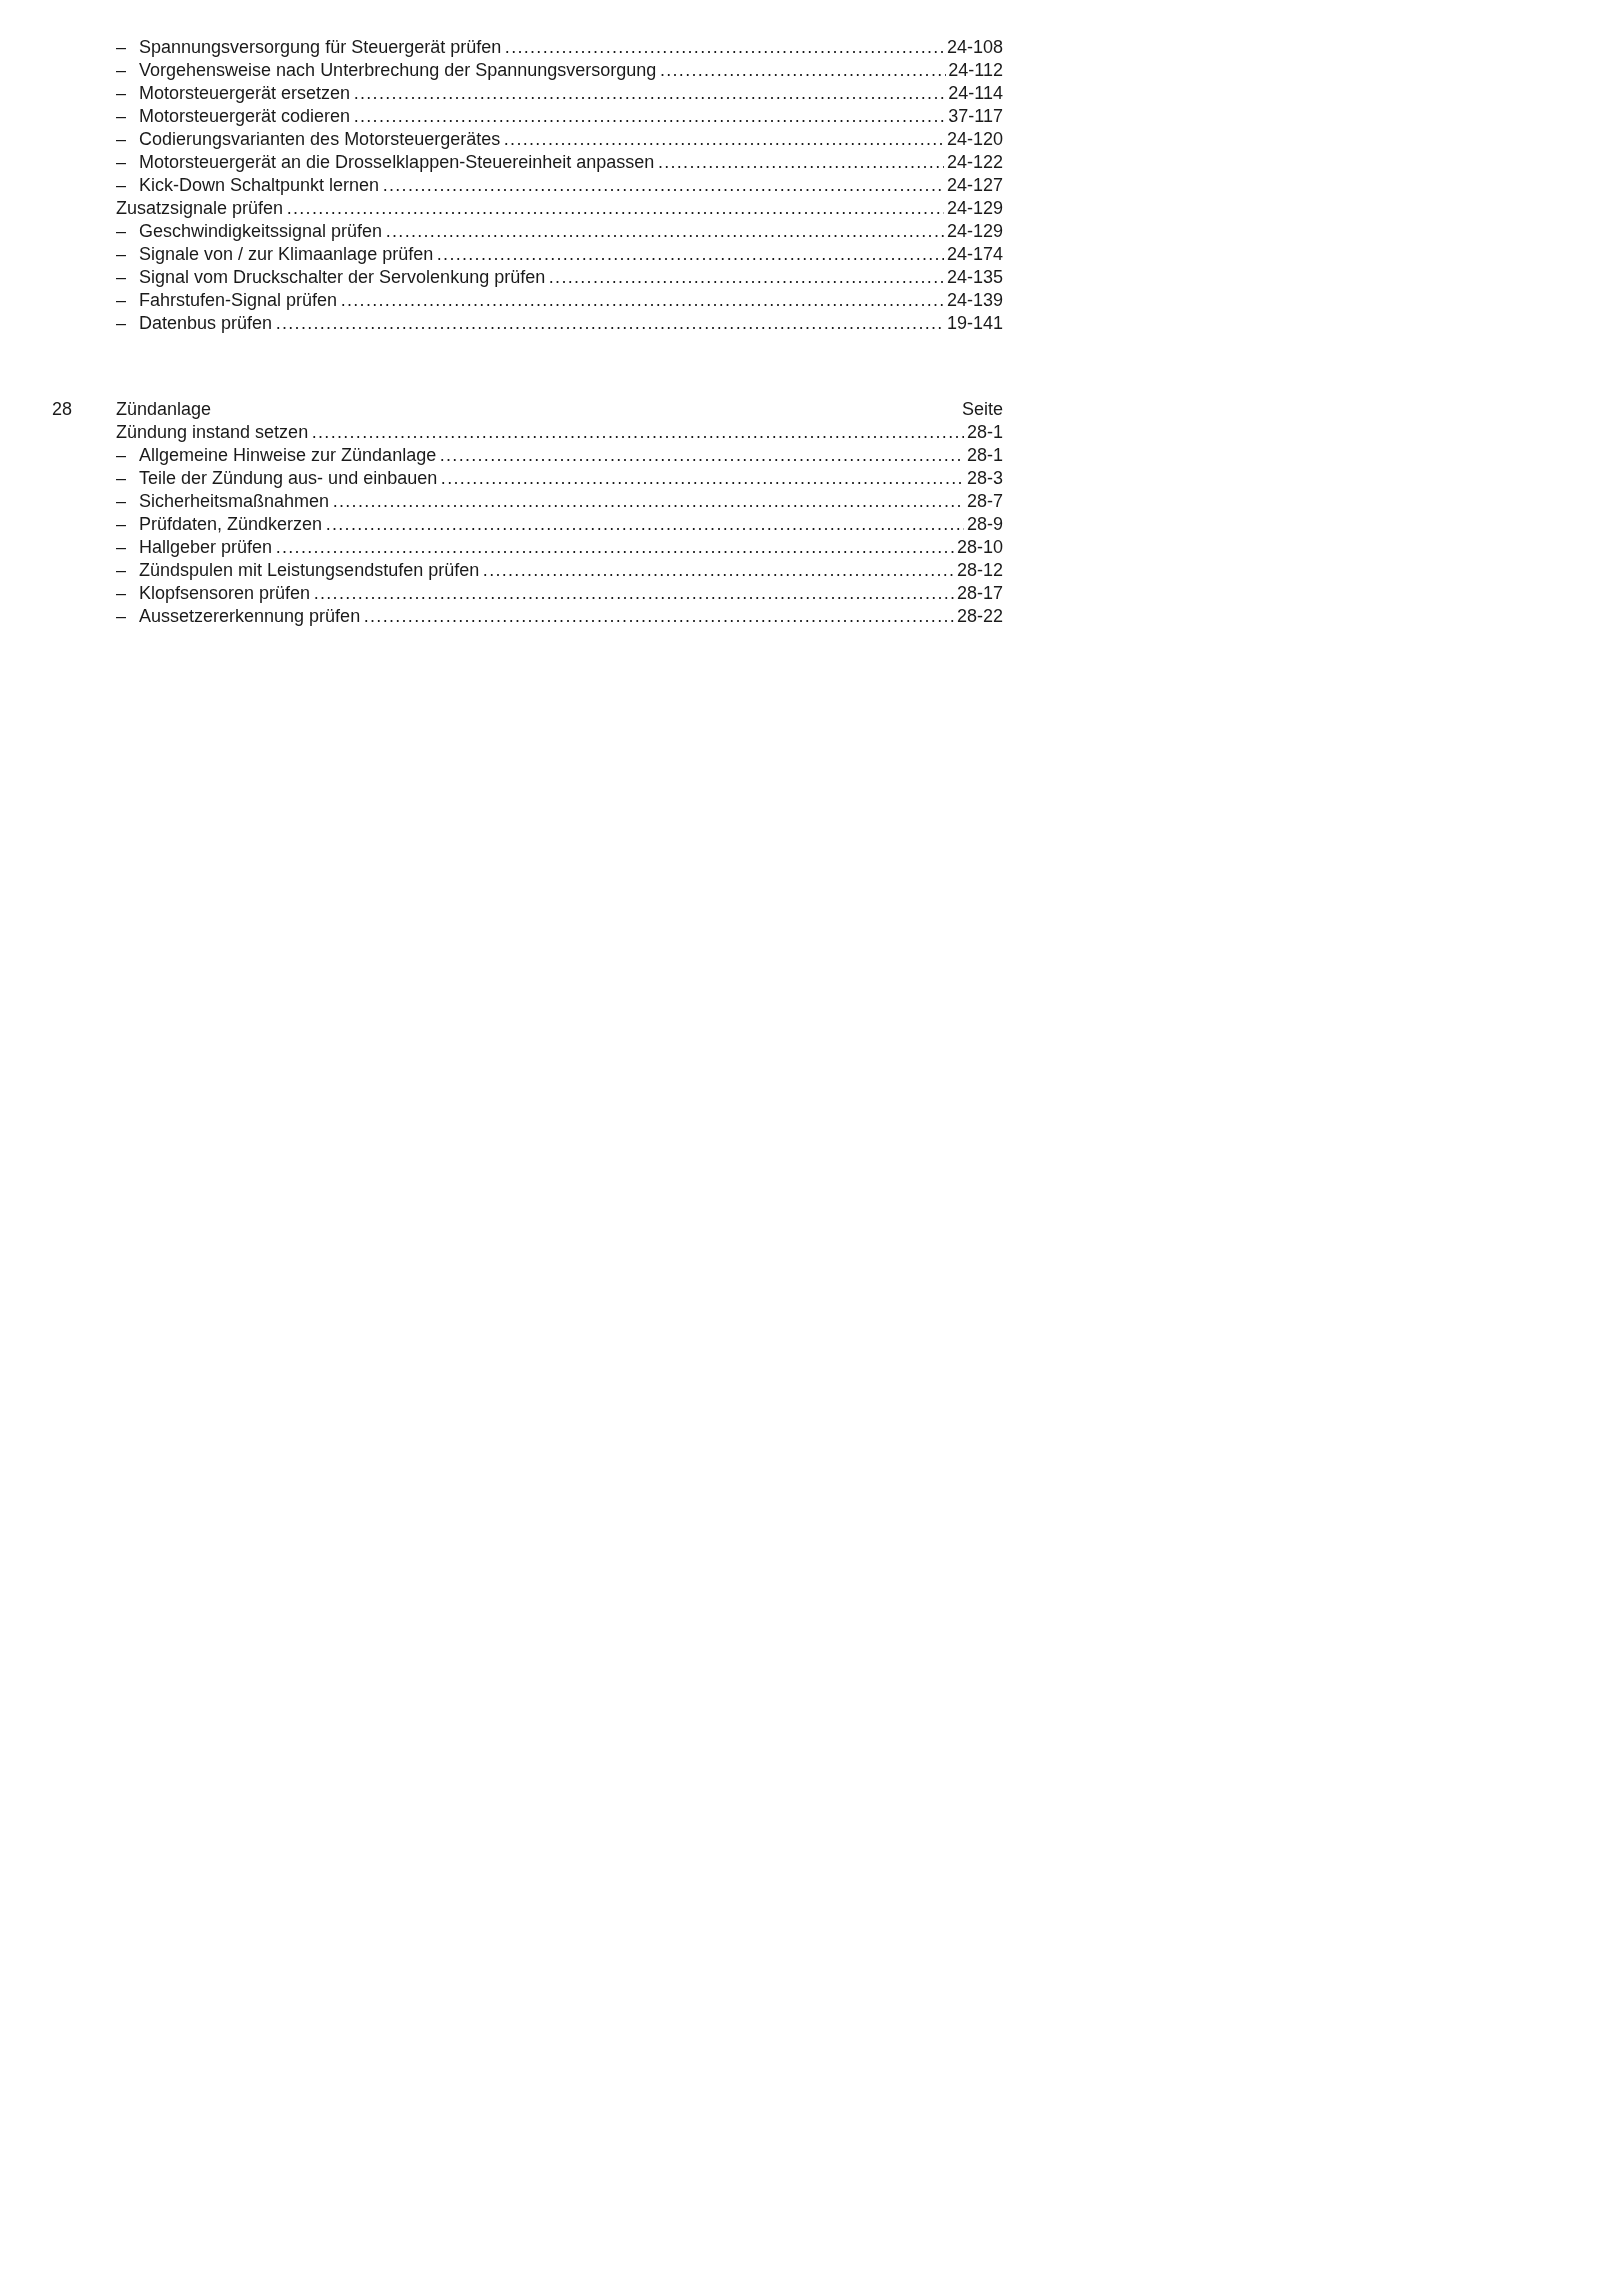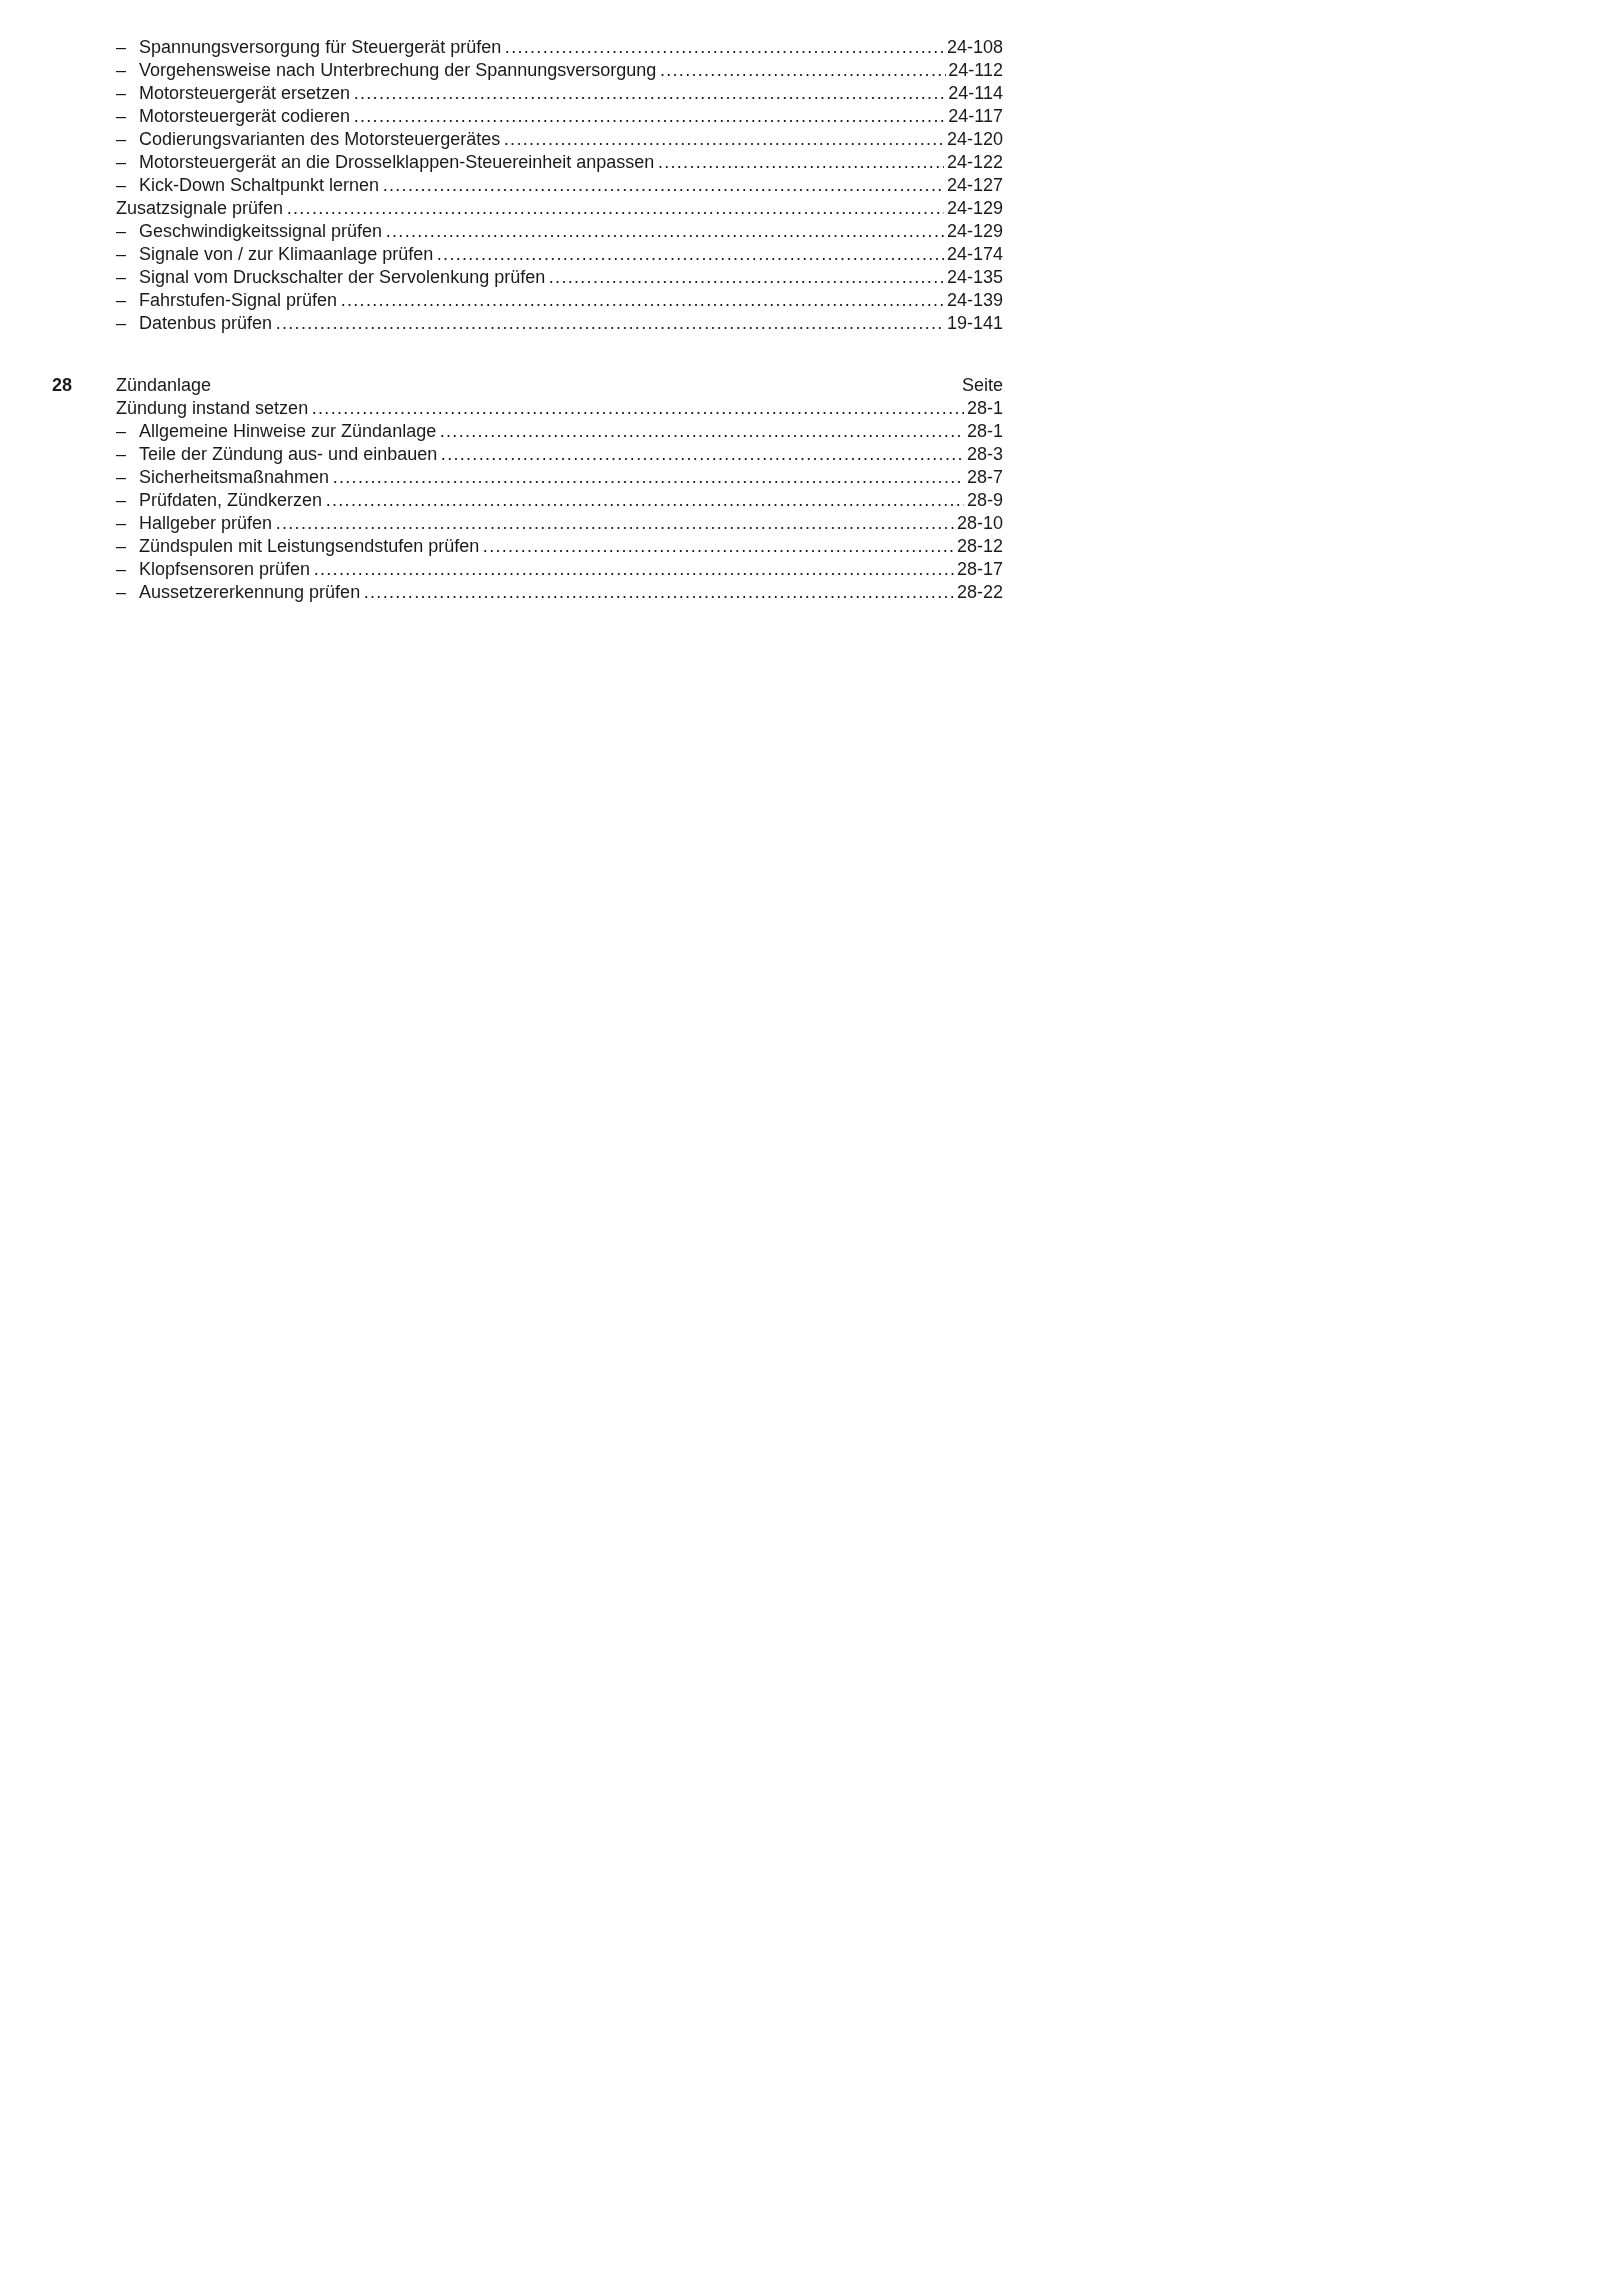--- a/index.html
+++ b/index.html
@@ -22,21 +22,22 @@
     width: 951px; 
   }
   .row {
     display: flex;
     align-items: baseline;
     white-space: nowrap;
   }
   .entry { padding-left: 64px; } 
   .chapnum {
     flex: 0 0 64px;
-    font-weight: 700;
+    font-weight: 400;
+    margin-top: 24px;
   }
   .dash { flex: 0 0 23px; }
   .text { flex: 0 0 auto; white-space: pre; }
   .leader {
     flex: 1 1 auto;
     overflow: hidden;
     white-space: nowrap;
     margin: 0 2.7px 0 3.6px;
     min-width: 0;
   }
@@ -71,21 +72,21 @@
       <div class="row entry">
         <span class="dash">–</span>
         <span class="text">Motorsteuergerät ersetzen</span>
         <span class="leader"></span>
         <span class="pagenum">24-114</span>
       </div>
       <div class="row entry">
         <span class="dash">–</span>
         <span class="text">Motorsteuergerät codieren</span>
         <span class="leader"></span>
-        <span class="pagenum">24-117</span>
+        <span class="pagenum">37-117</span>
       </div>
       <div class="row entry">
         <span class="dash">–</span>
         <span class="text">Codierungsvarianten des Motorsteuergerätes</span>
         <span class="leader"></span>
         <span class="pagenum">24-120</span>
       </div>
       <div class="row entry">
         <span class="dash">–</span>
         <span class="text">Motorsteuergerät an die Drosselklappen-Steuereinheit anpassen</span>

